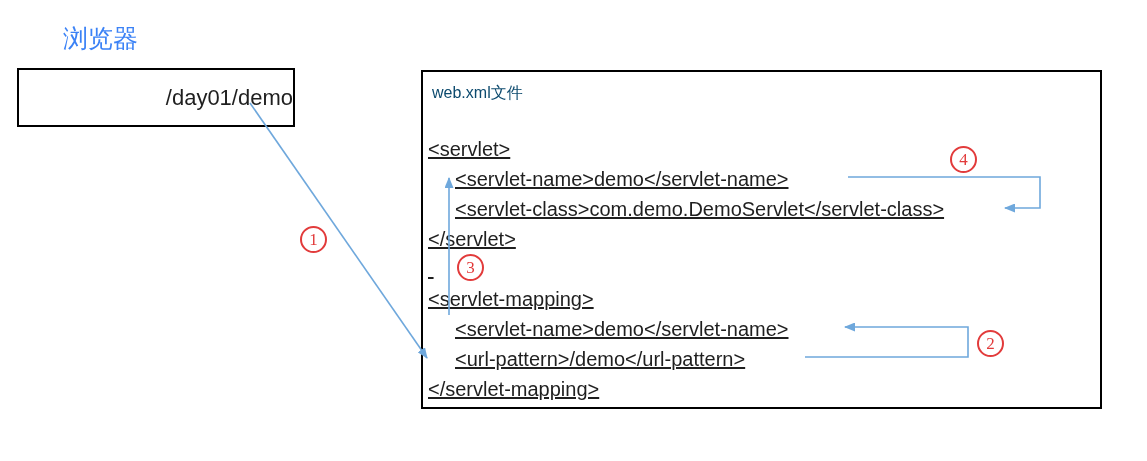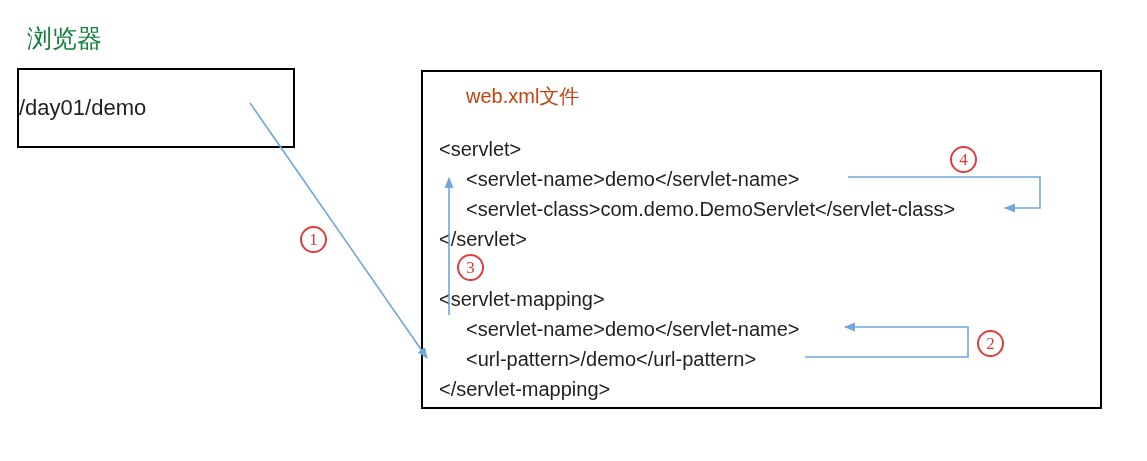--- a/index.html
+++ b/index.html
@@ -16,53 +16,53 @@
     color: #ff0000;
     font-family: "Liberation Serif", serif;
     font-size: 25px;
     white-space: nowrap;
   }
   .browser-title { left: 27px; top: 22px; }
   .server-title  { left: 477px; top: 26px; }
   .browser-box {
     position: absolute;
     left: 17px; top: 68px;
-    width: 278px; height: 80px;
+    width: 278px; height: 59px;
     border: 2px solid #000000;
     box-sizing: border-box;
     background: #ffffff;
     display: flex;
     align-items: center;
-    justify-content: flex-start;
+    justify-content: flex-end;
     font-size: 22px;
     color: #1f1f1f;
   }
   .server-box {
     position: absolute;
     left: 421px; top: 70px;
     width: 681px; height: 339px;
     border: 2px solid #000000;
     box-sizing: border-box;
     background: #ffffff;
   }
   .file-label {
     position: absolute;
     left: 9px; top: 11px;
-    font-size: 20px;
-    color: #c2410c;
+    font-size: 16px;
+    color: #0c4a6e;
     white-space: nowrap;
-    margin-left: 34px;
   }
   .code {
     position: absolute;
-    left: 16px; top: 62px;
+    left: 5px; top: 62px;
     font-size: 20px;
     line-height: 30px;
     color: #1f1f1f;
     white-space: pre;
+    text-decoration: underline;
   }
   .code-line.ind { padding-left: 27px; }
   .arrow-layer {
     position: absolute;
     left: 0; top: 0;
     width: 1147px; height: 461px;
     pointer-events: none;
   }
   .step-badge {
     position: absolute;
@@ -81,21 +81,21 @@
   .step-1 { left: 300px; top: 226px; }
   .step-2 { left: 977px; top: 330px; }
   .step-3 { left: 457px; top: 254px; }
   .step-4 { left: 950px; top: 146px; }
 </style>
 </head>
 <body>
 
 <div class="canvas">
 
-  <div class="title browser-title" style="color: #15803d;">浏览器</div>
+  <div class="title browser-title" style="color: #3b82f6; margin-left: 36px;">浏览器</div>
 
 
   <div class="browser-box">
     <span>/day01/demo</span>
   </div>
 
   <div class="server-box">
     <div class="file-label">web.xml文件</div>
     <div class="code" id="code-lines"><div class="code-line">&lt;servlet&gt;</div><div class="code-line ind">&lt;servlet-name&gt;demo&lt;/servlet-name&gt;</div><div class="code-line ind">&lt;servlet-class&gt;com.demo.DemoServlet&lt;/servlet-class&gt;</div><div class="code-line">&lt;/servlet&gt;</div><div class="code-line">&nbsp;</div><div class="code-line">&lt;servlet-mapping&gt;</div><div class="code-line ind">&lt;servlet-name&gt;demo&lt;/servlet-name&gt;</div><div class="code-line ind">&lt;url-pattern&gt;/demo&lt;/url-pattern&gt;</div><div class="code-line">&lt;/servlet-mapping&gt;</div></div>
   </div>

